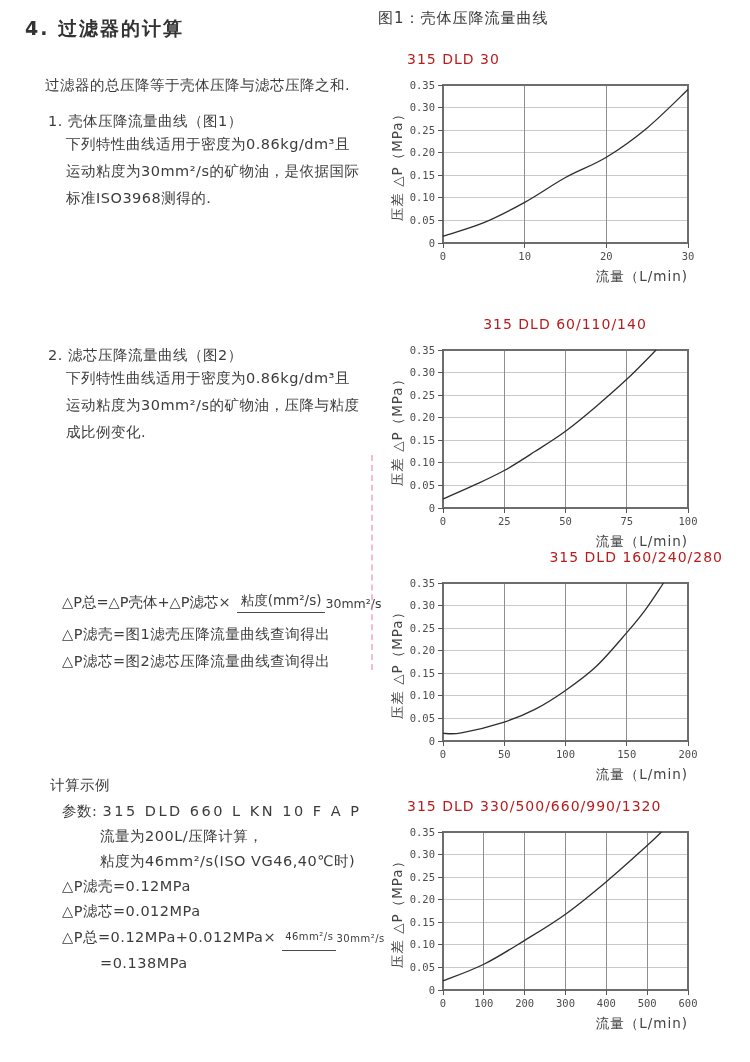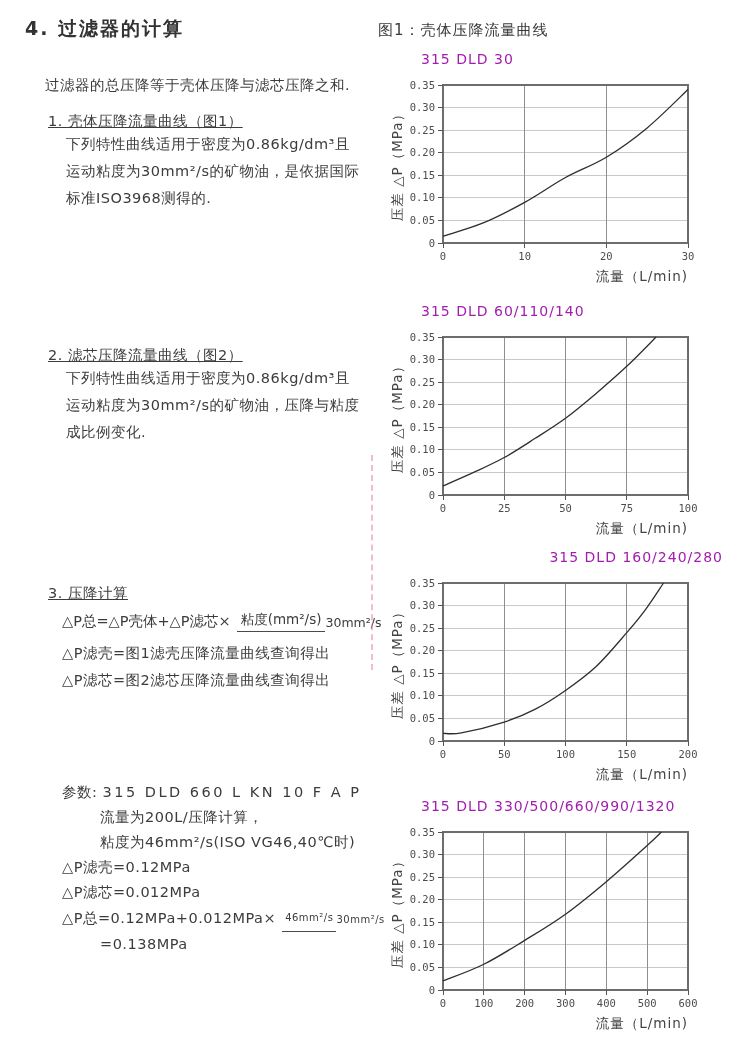--- a/index.html
+++ b/index.html
@@ -6,33 +6,33 @@
   html,body { background:#ffffff; }
   body { font-family:"DejaVu Sans","Liberation Sans",sans-serif; color:#3c3c3c; }
   #page {
     position:relative; width:750px; height:1062px; background:#fff;
     overflow:hidden;
   }
   
   .abs { position:absolute; }
   .doc-title { font-size:19px; letter-spacing:2px; color:#333; }
   .body-text { font-size:14.5px; line-height:27px; letter-spacing:0.5px; }
-  .sec-heading { font-size:14.5px; letter-spacing:0.5px;text-decoration:underline; }
+  .sec-heading { font-size:14.5px; letter-spacing:0.5px; }
   .sec-lines { padding-left:18px; }
   .formula-row { display:inline-flex; align-items:center; font-size:14.5px; }
   .frac { display:inline-flex; flex-direction:row; align-items:center; margin-left:6px; }
   .frac .num { font-size:13.5px; padding:0 4px 2px 4px; border-bottom:1.2px solid #4a4a4a; }
   .frac .den { font-size:12.5px; padding-top:2px;text-align:right; }
   .frac-sm .num { font-size:10px; border-bottom:1px solid #4a4a4a; padding:0 3px 1px 3px; }
   .frac-sm .den { font-size:10px; padding-top:1px; }
   .param-code { letter-spacing:2.5px; }
   
   .fig-header { font-size:15px; letter-spacing:1px; color:#383838; }
   .chart-block { position:absolute; left:378px; width:345px; }
-  .chart-title { font-size:14px; letter-spacing:1px; margin-left:43px; height:20px; color:#a21caf; }
+  .chart-title { font-size:14px; letter-spacing:1px; margin-left:29px; height:20px; color:#b91c1c; }
   .chart-block svg { display:block; margin-top:8px; }
   svg text.tick { font-family:"DejaVu Sans Mono","Liberation Mono",monospace; font-size:10.5px; fill:#4c4c4c; }
   svg text.axis-label { font-size:13.5px; fill:#444; letter-spacing:1px; }
   
   .artifact-line {
     position:absolute; left:371px; top:455px; height:215px; width:0;
     border-left:2px dashed rgba(228,138,160,0.55);
   }
 </style>
 </head>
@@ -56,35 +56,35 @@
   <div class="abs" style="left:48px; top:346px;">
     <div class="sec-heading">2. 滤芯压降流量曲线（图2）</div>
     <div class="sec-lines body-text">
       <div>下列特性曲线适用于密度为0.86kg/dm³且</div>
       <div>运动粘度为30mm²/s的矿物油，压降与粘度</div>
       <div>成比例变化.</div>
     </div>
   </div>
 
   <div class="abs" style="left:48px; top:584px;">
-    <div class="sec-heading">3. 压降计算</div>
     <div class="formula-row" style="margin:8px 0 0 14px;">
       <span>△P总=△P壳体+△P滤芯×</span>
       <span class="frac">
         <span class="num">粘度(mm²/s)</span>
         <span class="den">30mm²/s</span>
       </span>
     </div>
     <div class="body-text" style="margin:8px 0 12px 14px;">
       <div>△P滤壳=图1滤壳压降流量曲线查询得出</div>
       <div>△P滤芯=图2滤芯压降流量曲线查询得出</div>
     </div>
   </div>
 
   <div class="abs" style="left:50px; top:776px;">
+    <div class="sec-heading">计算示例</div>
     <div class="body-text" style="margin:4px 0 0 12px; line-height:25px;">
       <div>
         <span>参数:</span>
         <span class="param-code">315 DLD 660 L KN 10 F A P</span>
       </div>
       <div style="padding-left:38px;">
         <div>流量为200L/压降计算，</div>
         <div>粘度为46mm²/s(ISO VG46,40℃时)</div>
       </div>
       <div>△P滤壳=0.12MPa</div>
@@ -95,21 +95,21 @@
           <span class="num">46mm²/s</span>
           <span class="den">30mm²/s</span>
         </span>
       </div>
       <div style="padding-left:38px;">=0.138MPa</div>
     </div>
   </div>
 
   <div class="artifact-line"></div>
 
-  <div class="abs fig-header" style="left:378px; top:21px;">图1：壳体压降流量曲线</div>
+  <div class="abs fig-header" style="left:378px; top:9px;">图1：壳体压降流量曲线</div>
 
   <div class="chart-block" style="top:51px;">
     <div class="chart-title">315 DLD 30</div>
     <svg width="345" height="215">
         <line x1="65" y1="141.42857142857142" x2="310" y2="141.42857142857142" stroke="#c3c3c3" stroke-width="0.9" shape-rendering="crispEdges"></line>
         <line x1="65" y1="118.85714285714286" x2="310" y2="118.85714285714286" stroke="#c3c3c3" stroke-width="0.9" shape-rendering="crispEdges"></line>
         <line x1="65" y1="96.28571428571428" x2="310" y2="96.28571428571428" stroke="#c3c3c3" stroke-width="0.9" shape-rendering="crispEdges"></line>
         <line x1="65" y1="73.71428571428571" x2="310" y2="73.71428571428571" stroke="#c3c3c3" stroke-width="0.9" shape-rendering="crispEdges"></line>
         <line x1="65" y1="51.14285714285714" x2="310" y2="51.14285714285714" stroke="#c3c3c3" stroke-width="0.9" shape-rendering="crispEdges"></line>
         <line x1="65" y1="28.571428571428555" x2="310" y2="28.571428571428555" stroke="#c3c3c3" stroke-width="0.9" shape-rendering="crispEdges"></line>
@@ -139,21 +139,21 @@
         <line x1="228.33333333333331" y1="164" x2="228.33333333333331" y2="169" stroke="#555" stroke-width="1" shape-rendering="crispEdges"></line>
         <text x="228.33333333333331" y="181" text-anchor="middle" class="tick">20</text>
         <line x1="310" y1="164" x2="310" y2="169" stroke="#555" stroke-width="1" shape-rendering="crispEdges"></line>
         <text x="310" y="181" text-anchor="middle" class="tick">30</text>
         <text transform="translate(24 85) rotate(-90)" text-anchor="middle" class="axis-label">压差 △P（MPa）</text>
         <text x="310" y="202" text-anchor="end" class="axis-label">流量（L/min)</text>
         <path d="M65,157.22857142857143C71.80555555555556,154.97142857142856 92.22222222222221,149.32857142857142 105.83333333333333,143.68571428571428C119.44444444444444,138.04285714285714 133.05555555555554,130.89523809523808 146.66666666666666,123.37142857142857C160.27777777777777,115.84761904761905 173.88888888888889,106.06666666666666 187.5,98.54285714285714C201.11111111111111,91.01904761904763 214.7222222222222,86.50476190476189 228.33333333333331,78.22857142857141C241.94444444444443,69.95238095238093 255.55555555555557,60.17142857142856 269.1666666666667,48.88571428571427C282.7777777777778,37.59999999999999 303.19444444444446,16.9095238095238 310,10.514285714285705" fill="none" stroke="#2e2e2e" stroke-width="1.3"></path>
       </svg>
   </div>
 
-  <div class="chart-block" style="top:303px;">
+  <div class="chart-block" style="top:316px;text-align:center;">
     <div class="chart-title">315 DLD 60/110/140</div>
     <svg width="345" height="215">
         <line x1="65" y1="141.42857142857142" x2="310" y2="141.42857142857142" stroke="#c3c3c3" stroke-width="0.9" shape-rendering="crispEdges"></line>
         <line x1="65" y1="118.85714285714286" x2="310" y2="118.85714285714286" stroke="#c3c3c3" stroke-width="0.9" shape-rendering="crispEdges"></line>
         <line x1="65" y1="96.28571428571428" x2="310" y2="96.28571428571428" stroke="#c3c3c3" stroke-width="0.9" shape-rendering="crispEdges"></line>
         <line x1="65" y1="73.71428571428571" x2="310" y2="73.71428571428571" stroke="#c3c3c3" stroke-width="0.9" shape-rendering="crispEdges"></line>
         <line x1="65" y1="51.14285714285714" x2="310" y2="51.14285714285714" stroke="#c3c3c3" stroke-width="0.9" shape-rendering="crispEdges"></line>
         <line x1="65" y1="28.571428571428555" x2="310" y2="28.571428571428555" stroke="#c3c3c3" stroke-width="0.9" shape-rendering="crispEdges"></line>
         <line x1="126.25" y1="6" x2="126.25" y2="164" stroke="#8f8f8f" stroke-width="1" shape-rendering="crispEdges"></line>
         <line x1="187.5" y1="6" x2="187.5" y2="164" stroke="#8f8f8f" stroke-width="1" shape-rendering="crispEdges"></line>

